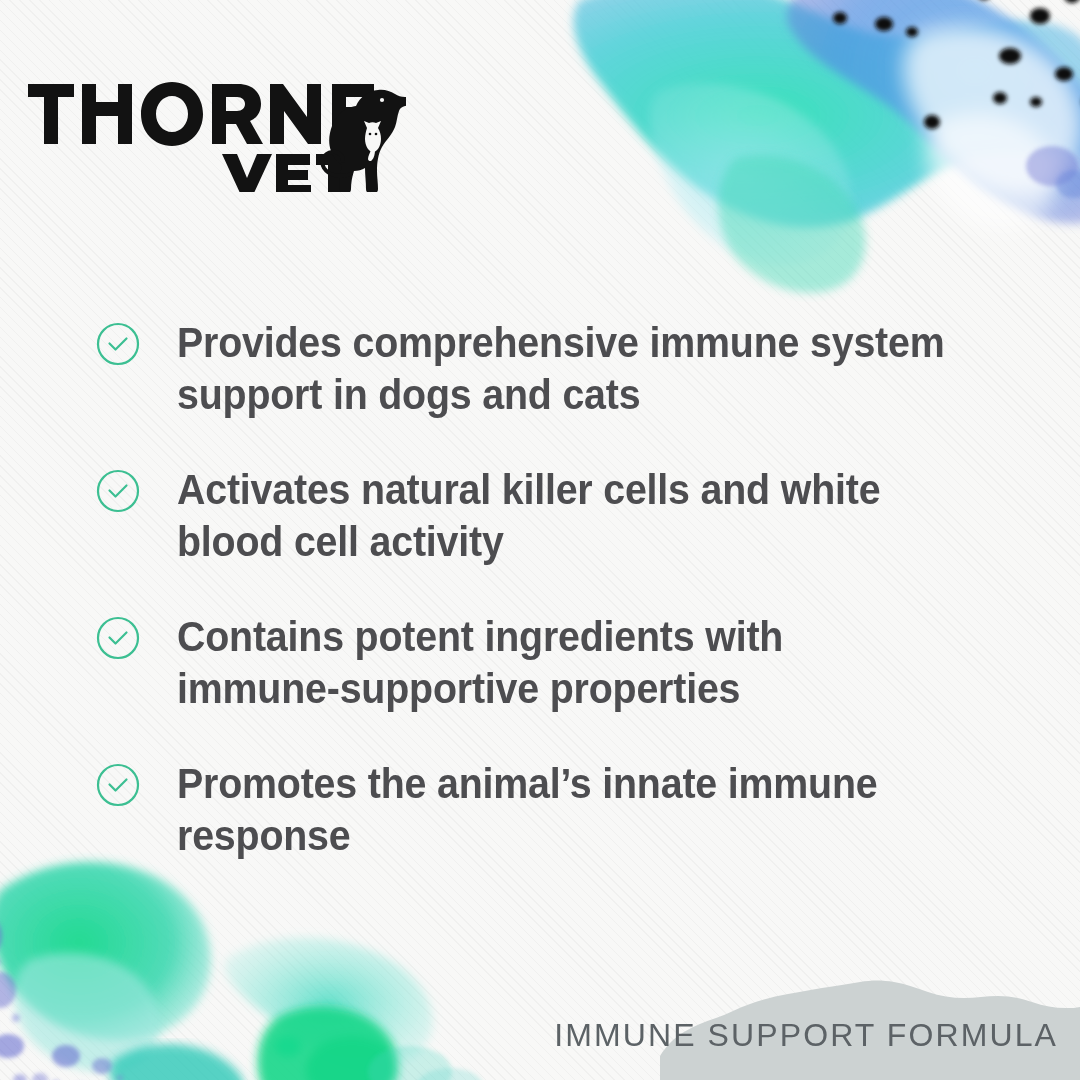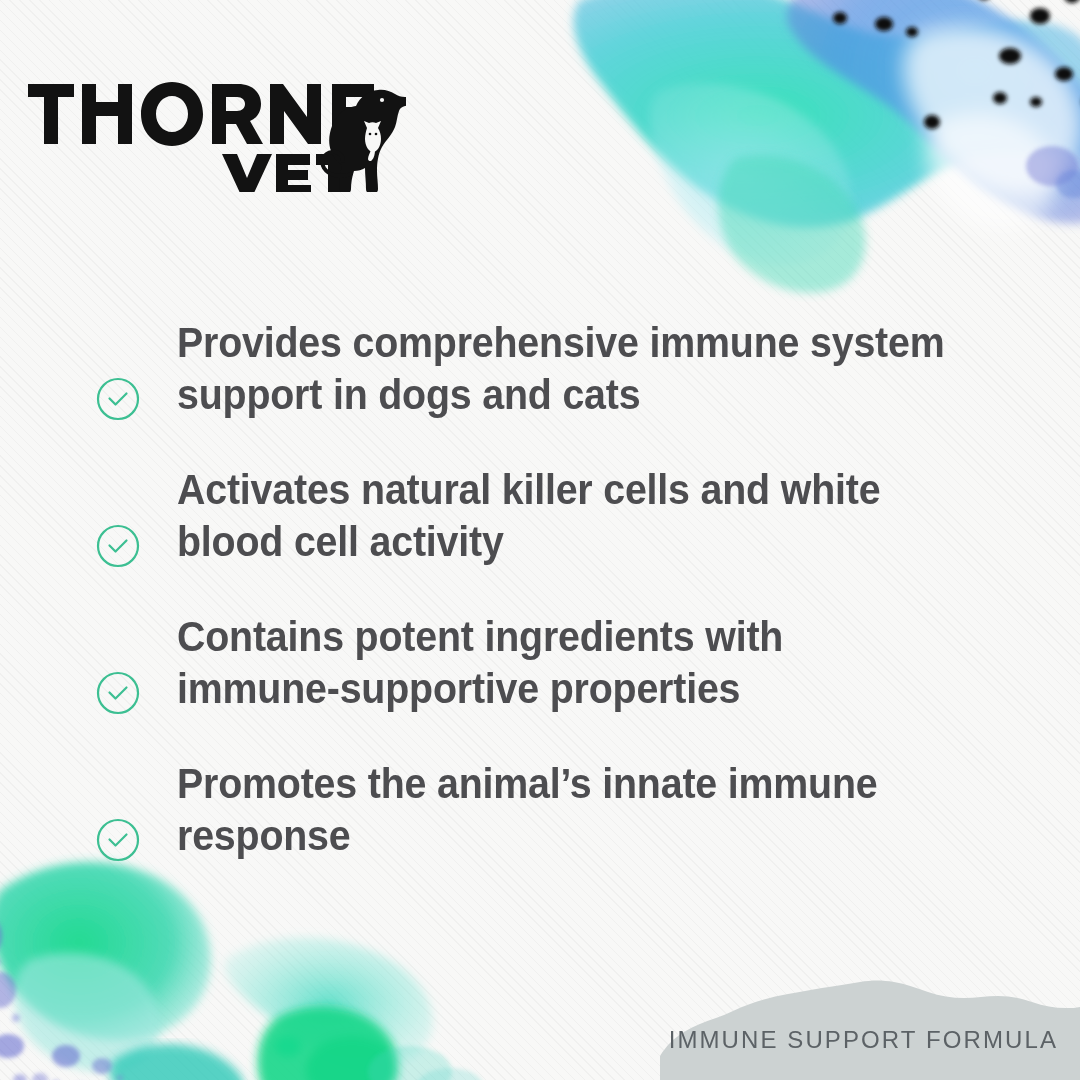--- a/index.html
+++ b/index.html
@@ -55,21 +55,21 @@
 
   
   #bullet-list {
     position: absolute;
     left: 96px;
     top: 316px;
     width: 950px;
   }
   .bullet-row {
     display: flex;
-    align-items: flex-end;
+    align-items: flex-start;
     margin-bottom: 42px;
   }
   .bullet-row:last-child { margin-bottom: 0; }
   .check-icon {
     flex: 0 0 auto;
     width: 44px;
     height: 44px;
     margin-top: 6px;
     margin-right: 37px;
   }
@@ -101,21 +101,21 @@
     width: 100%;
     height: 100%;
     display: block;
   }
   #footer-label {
     position: absolute;
     right: 22px;
     bottom: 26px;
     font-family: "Liberation Sans", sans-serif;
     font-weight: 400;
-    font-size: 24px;
+    font-size: 32px;
     letter-spacing: 2.1px;
     color: #5c6266;
     white-space: nowrap;
   }
 </style>
 </head>
 <body>
 
 <div id="canvas">
 

